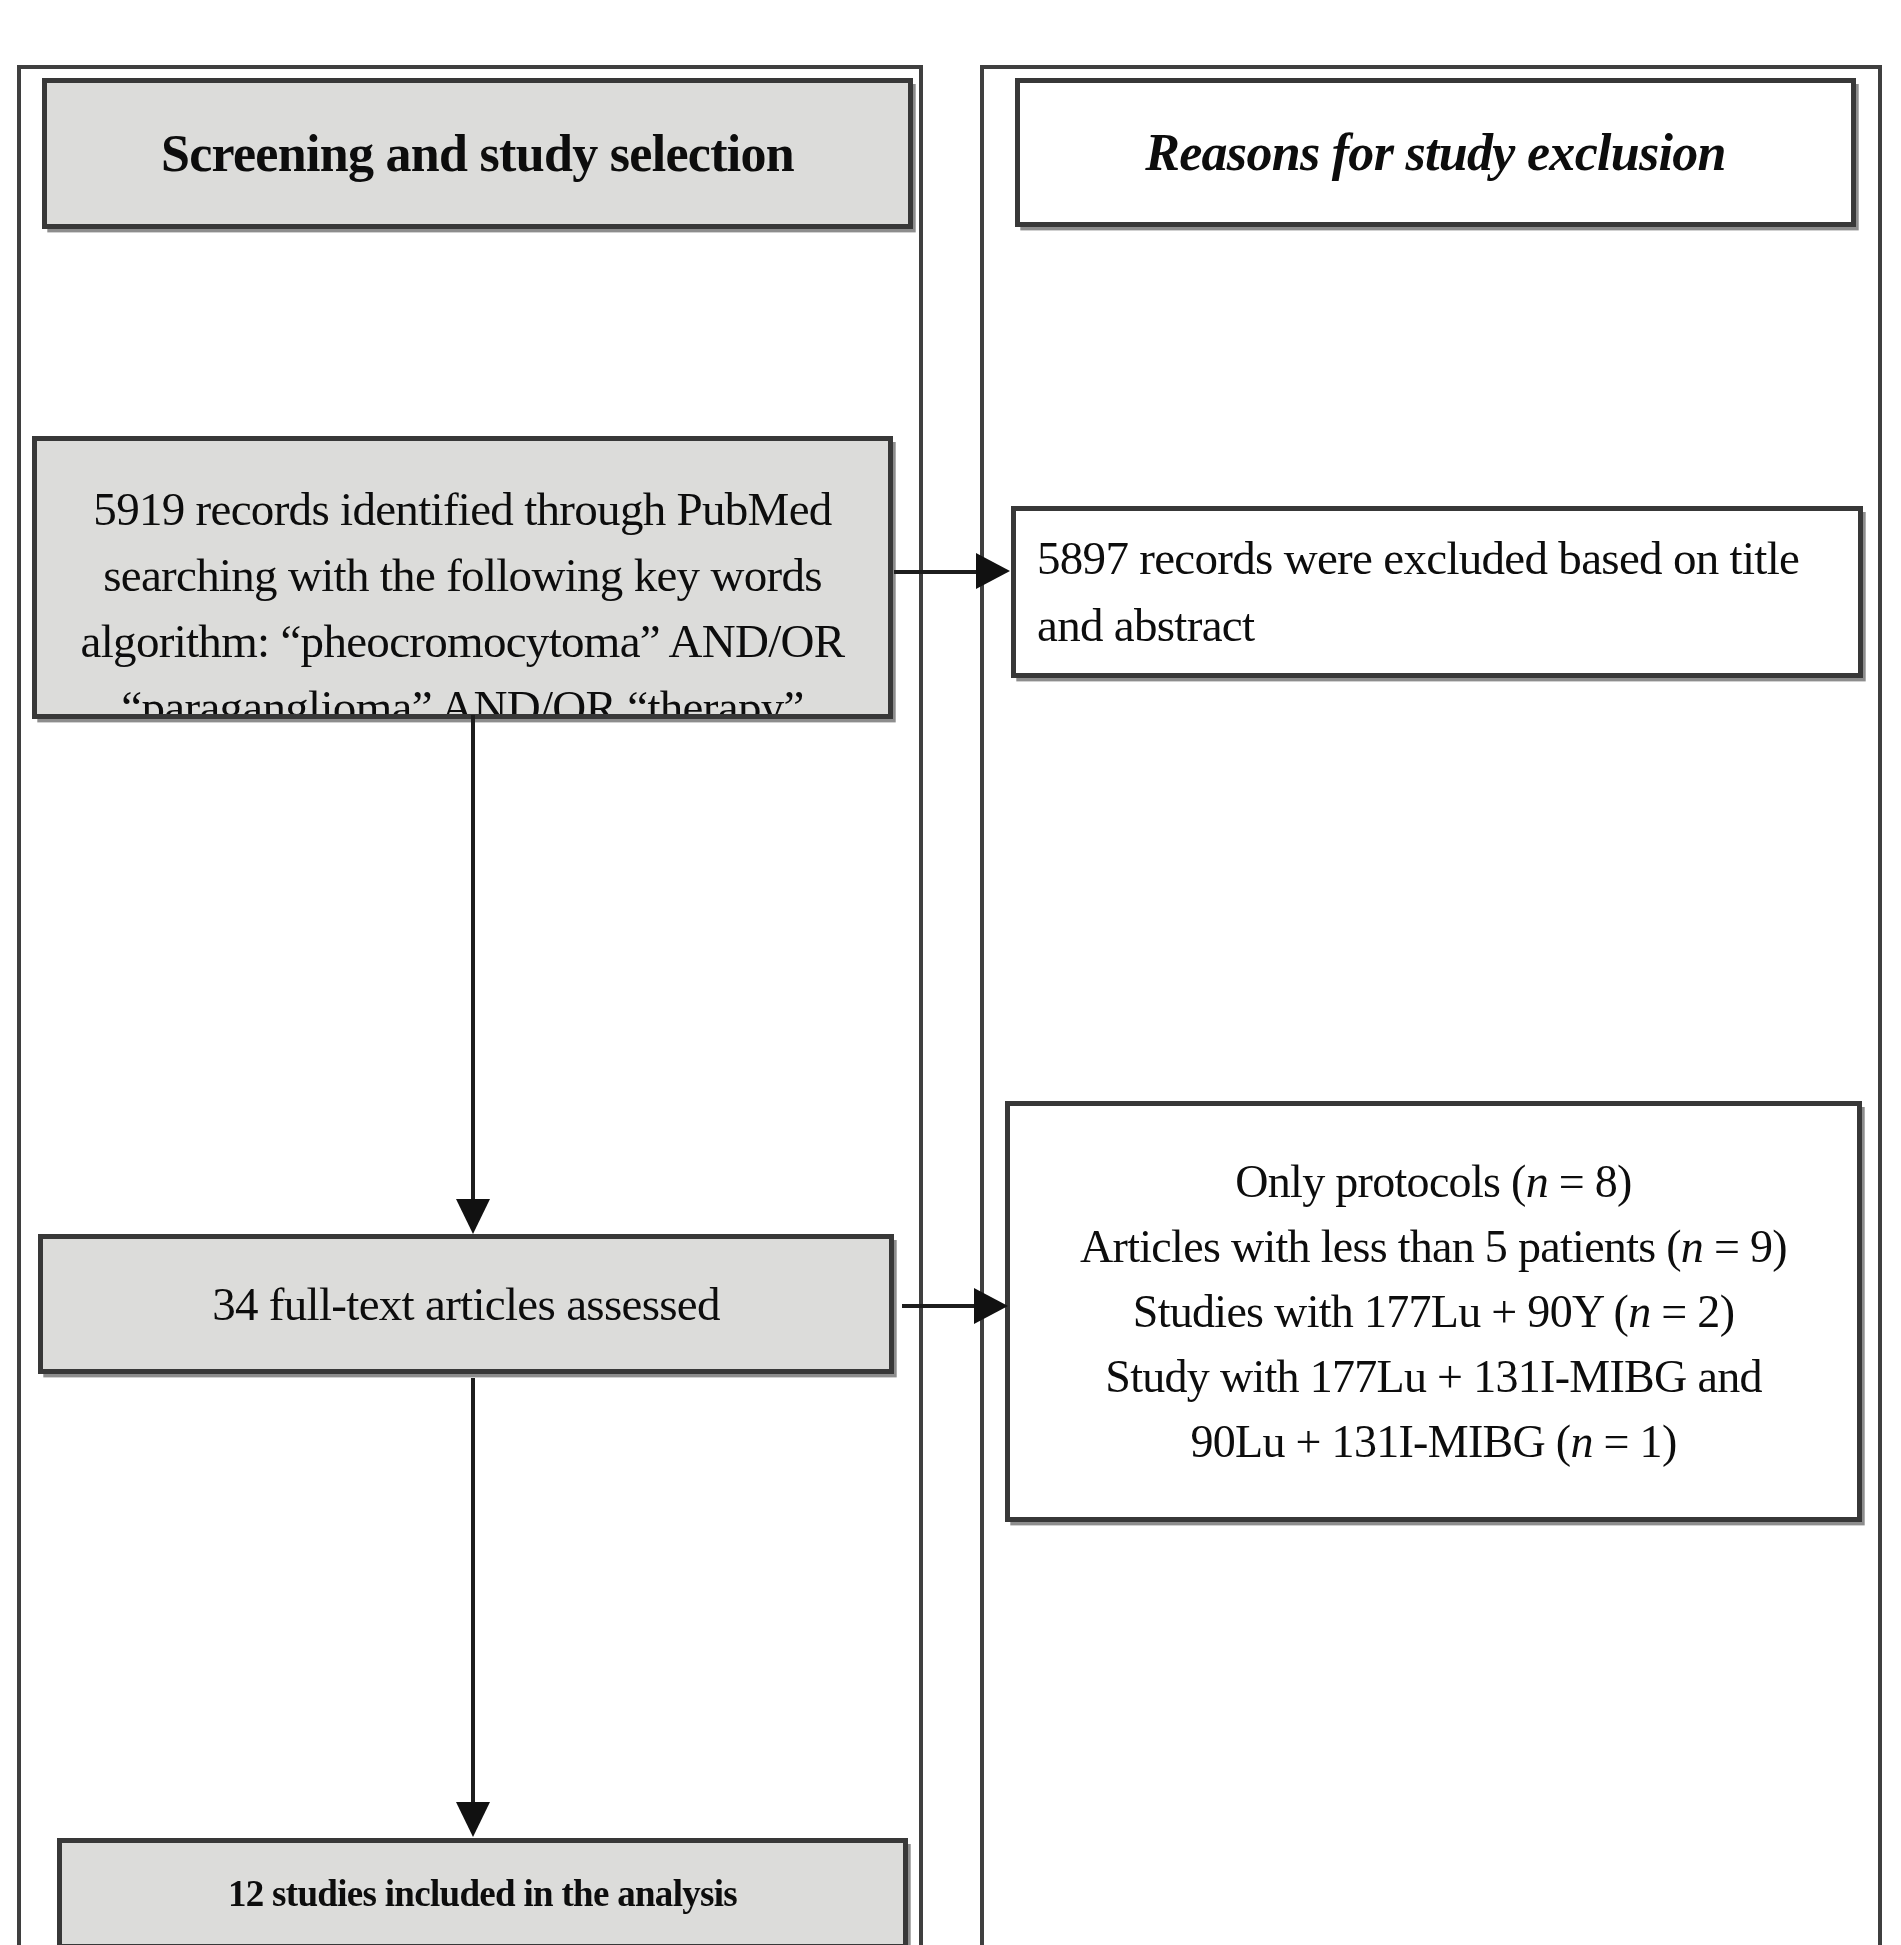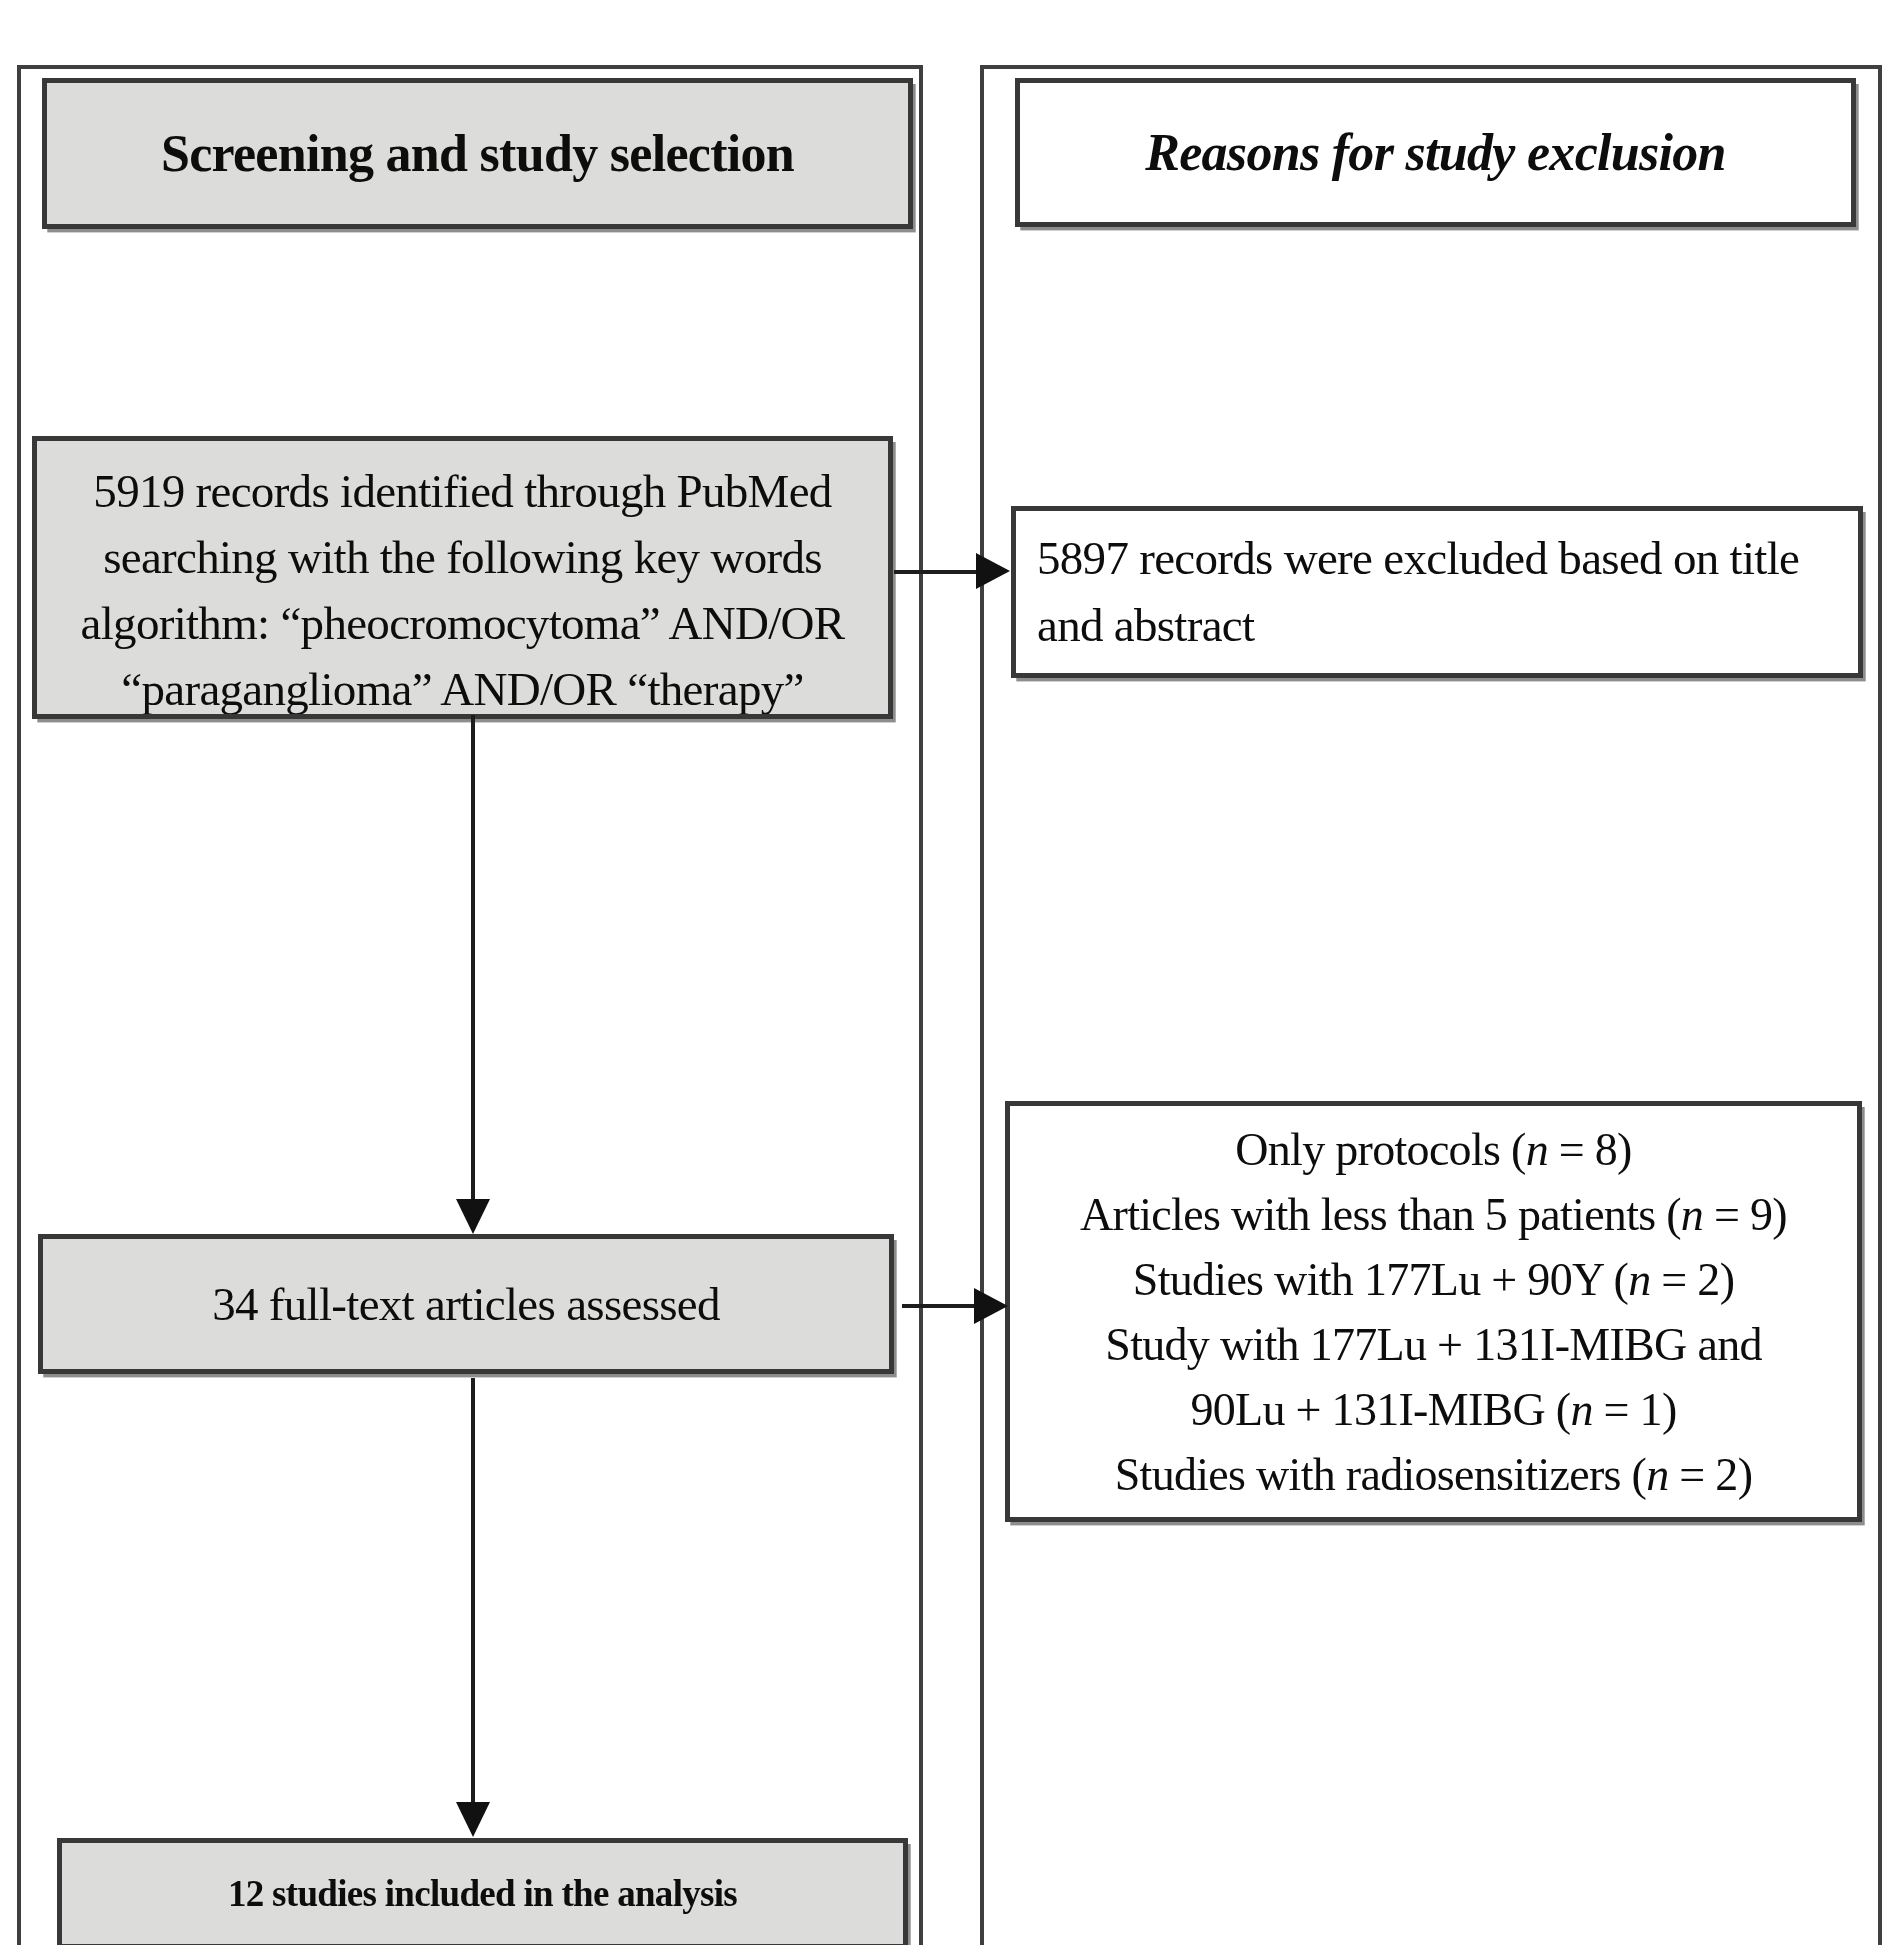--- a/index.html
+++ b/index.html
@@ -42,21 +42,21 @@
   }
   .body-text {
     font-size: 47px;
     letter-spacing: -0.7px;
     line-height: 66px;
   }
   #l-box1 {
     align-items: flex-start;
     overflow: hidden;
   }
-  #l-box1 .body-text { padding-top: 17px; }
+  #l-box1 .body-text { padding-top: 35px; }
   #l-box1 .line { white-space: nowrap; }
   #r-box1 {
     justify-content: flex-start;
     text-align: left;
   }
   #r-box1 .body-text {
     padding-left: 21px;
     width: 781px;
     line-height: 67px;
   }
@@ -123,21 +123,20 @@
     <div class="body-text">34 full-text articles assessed</div>
   </div>
 
   <div class="flowbox white" id="r-box2" style="left:1005px; top:1053px; width:857px; height:421px;">
     <div class="body-text">
         <div class="line"><span>Only protocols (</span><span class="italic-n">n</span><span> = 8)</span></div>
         <div class="line"><span>Articles with less than 5 patients (</span><span class="italic-n">n</span><span> = 9)</span></div>
         <div class="line"><span>Studies with 177Lu + 90Y (</span><span class="italic-n">n</span><span> = 2)</span></div>
         <div class="line"><span>Study with 177Lu + 131I-MIBG and</span></div>
         <div class="line"><span>90Lu + 131I-MIBG (</span><span class="italic-n">n</span><span> = 1)</span></div>
-        <div class="line"><span>Studies with radiosensitizers (</span><span class="italic-n">n</span><span> = 2)</span></div>
       </div>
   </div>
 
   <div class="flowbox gray" id="l-box3" style="left:57px; top:1790px; width:851px; height:111px;">
     <div class="body-text">12 studies included in the analysis</div>
   </div>
 
   <div class="arrow-line" style="left:471px; top:667px; width:4px; height:486px;"></div>
   <div class="arrow-head down" style="left:456px; top:1151px;"></div>
 

